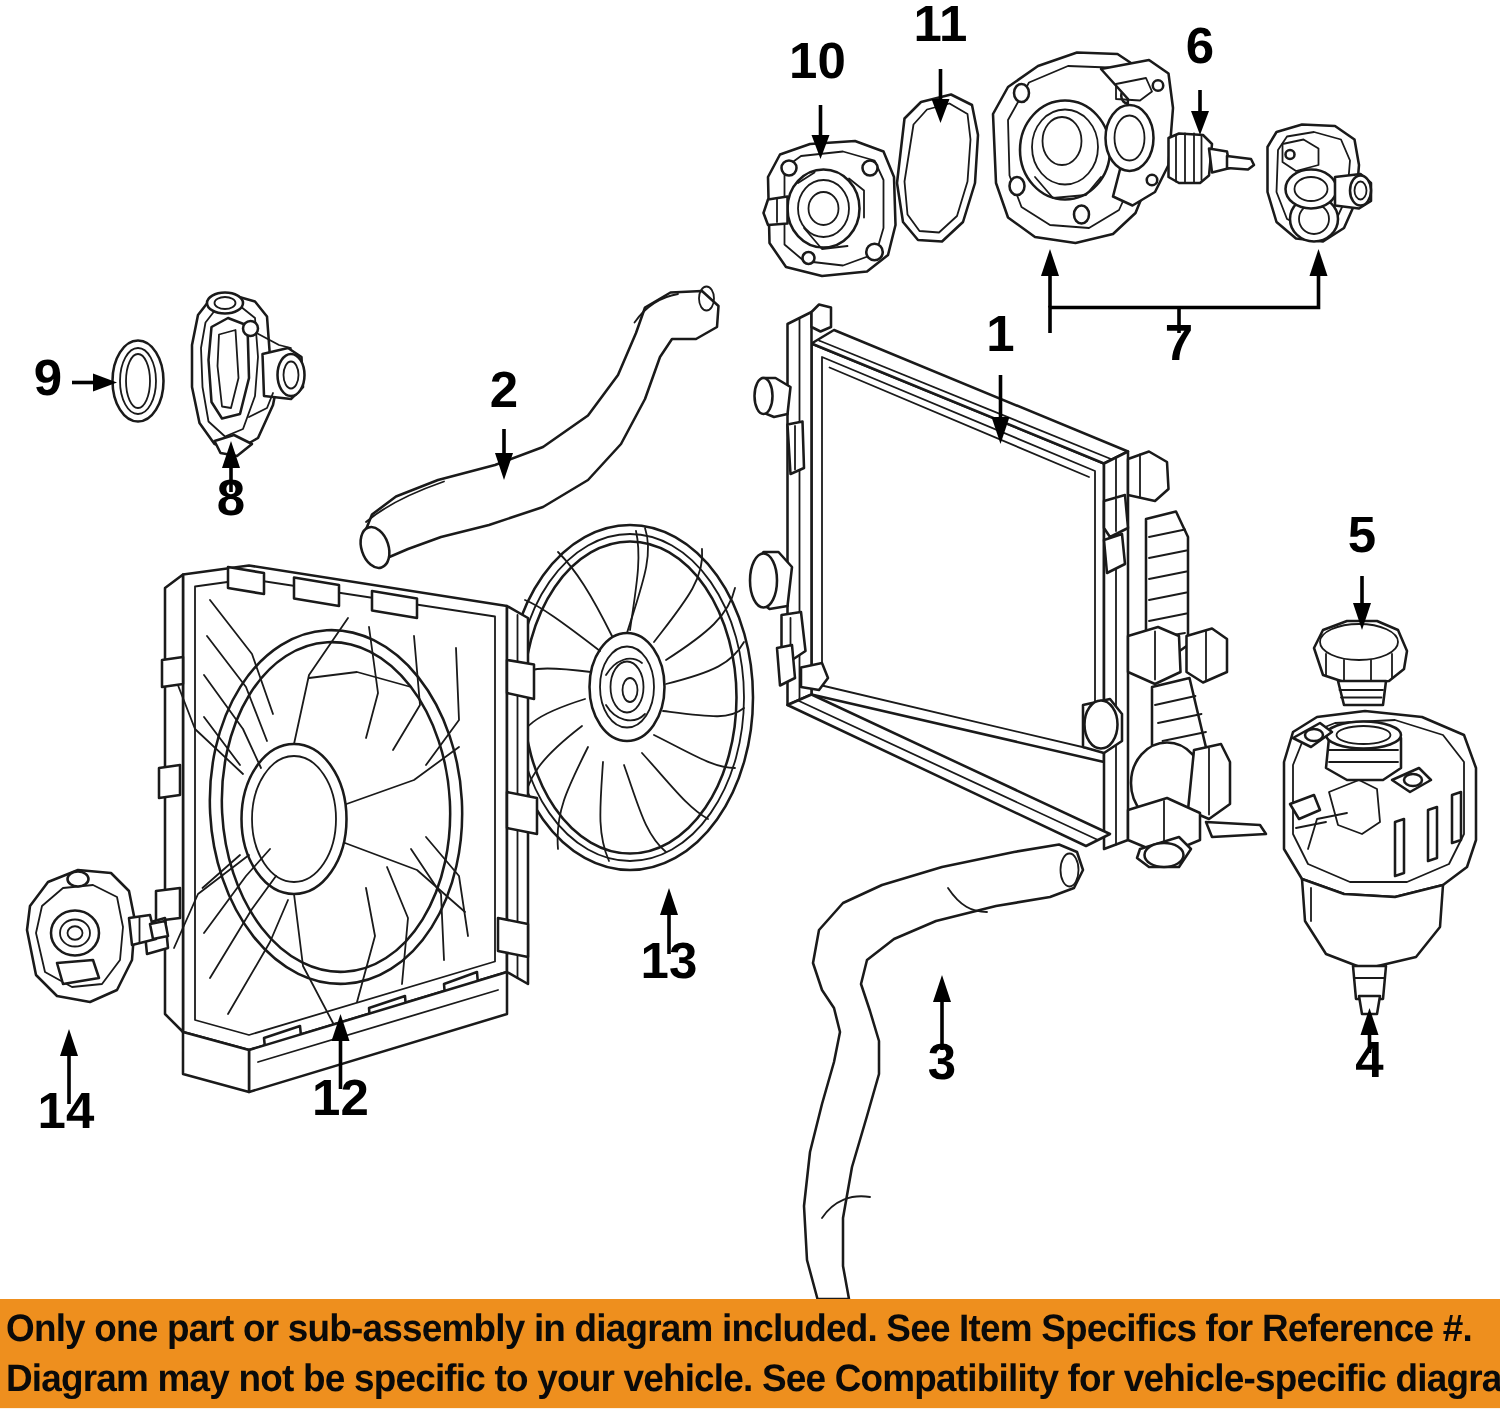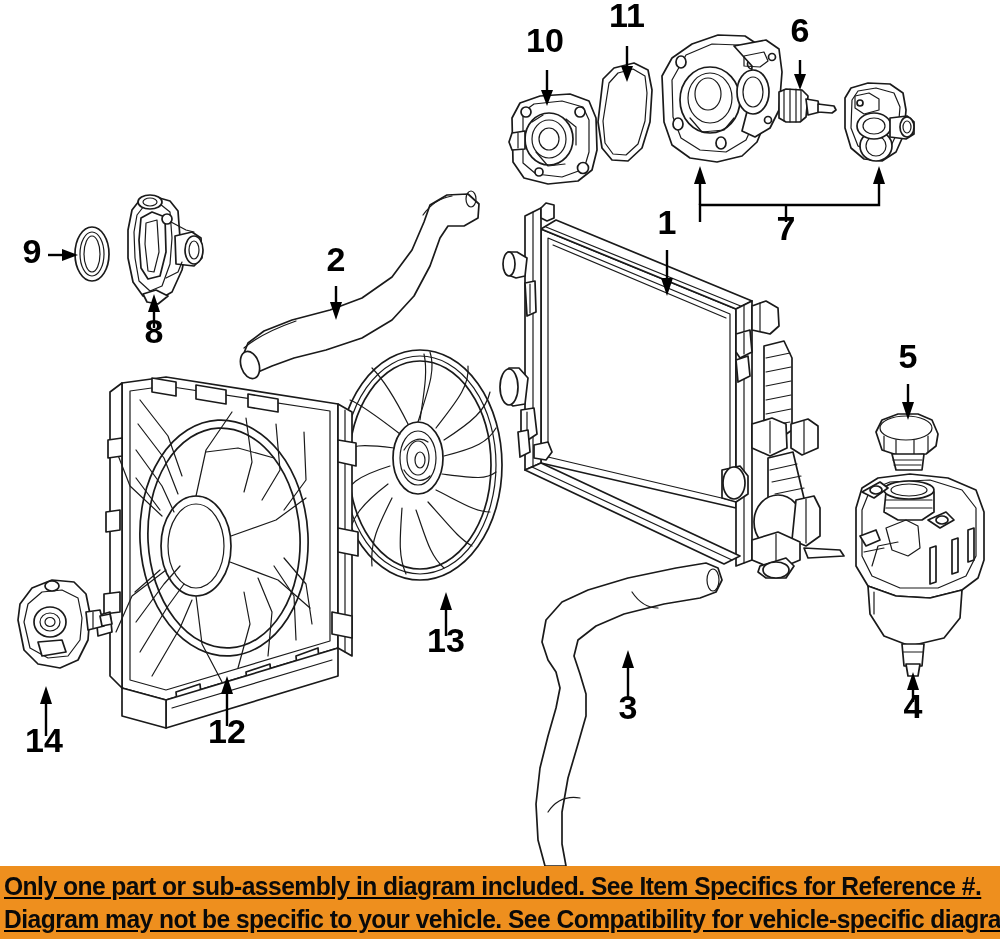--- a/index.html
+++ b/index.html
@@ -61,21 +61,20 @@
     left: 0;
     top: 866px;
     width: 1000px;
     height: 73px;
     background: #ee8f1e;
     display: flex;
     flex-direction: column;
     justify-content: center;
     box-sizing: border-box;
     padding: 0 4px;
-    text-decoration: underline;
   }
   #footer-banner .banner-line {
     font-family: "Liberation Sans", sans-serif;
     font-weight: bold;
     font-size: 25.5px;
     line-height: 33px;
     color: #0a0a0a;
     letter-spacing: -0.55px;
     white-space: nowrap;
     transform: scaleX(0.965);

